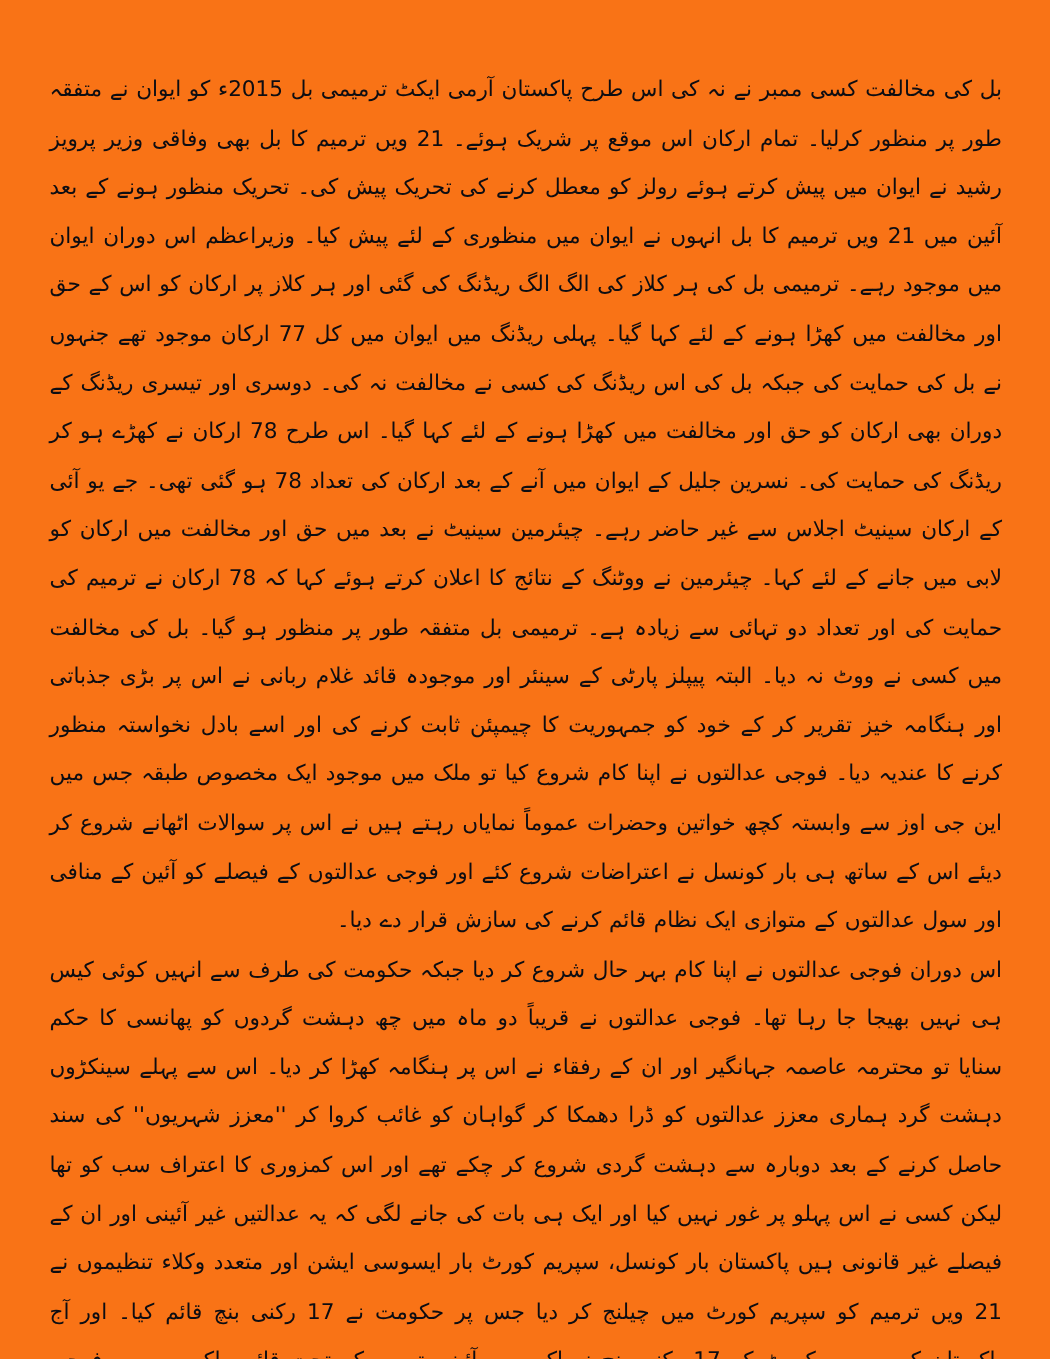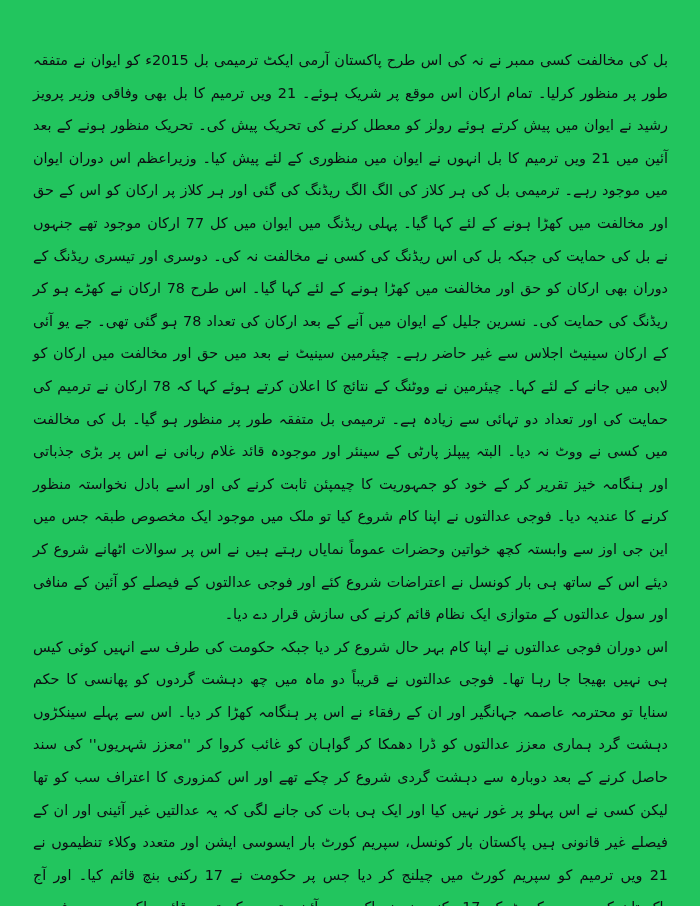--- a/index.html
+++ b/index.html
@@ -46,18 +46,18 @@
     margin-top: 0;
   }
   
   .para:last-child {
     text-align-last: right;
   }
 </style>
 </head>
 <body>
 
-<div id="page" style="background: #22c55e;">
+<div id="page" style="background: #f97316;">
   <div class="article" style="color: rgb(13, 13, 18);">
     <p class="para">بل کی مخالفت کسی ممبر نے نہ کی اس طرح پاکستان آرمی ایکٹ ترمیمی بل 2015ء کو ایوان نے متفقہ طور پر منظور کرلیا۔ تمام ارکان اس موقع پر شریک ہوئے۔ 21 ویں ترمیم کا بل بھی وفاقی وزیر پرویز رشید نے ایوان میں پیش کرتے ہوئے رولز کو معطل کرنے کی تحریک پیش کی۔ تحریک منظور ہونے کے بعد آئین میں 21 ویں ترمیم کا بل انہوں نے ایوان میں منظوری کے لئے پیش کیا۔ وزیراعظم اس دوران ایوان میں موجود رہے۔ ترمیمی بل کی ہر کلاز کی الگ الگ ریڈنگ کی گئی اور ہر کلاز پر ارکان کو اس کے حق اور مخالفت میں کھڑا ہونے کے لئے کہا گیا۔ پہلی ریڈنگ میں ایوان میں کل 77 ارکان موجود تھے جنہوں نے بل کی حمایت کی جبکہ بل کی اس ریڈنگ کی کسی نے مخالفت نہ کی۔ دوسری اور تیسری ریڈنگ کے دوران بھی ارکان کو حق اور مخالفت میں کھڑا ہونے کے لئے کہا گیا۔ اس طرح 78 ارکان نے کھڑے ہو کر ریڈنگ کی حمایت کی۔ نسرین جلیل کے ایوان میں آنے کے بعد ارکان کی تعداد 78 ہو گئی تھی۔ جے یو آئی کے ارکان سینیٹ اجلاس سے غیر حاضر رہے۔ چیئرمین سینیٹ نے بعد میں حق اور مخالفت میں ارکان کو لابی میں جانے کے لئے کہا۔ چیئرمین نے ووٹنگ کے نتائج کا اعلان کرتے ہوئے کہا کہ 78 ارکان نے ترمیم کی حمایت کی اور تعداد دو تہائی سے زیادہ ہے۔ ترمیمی بل متفقہ طور پر منظور ہو گیا۔ بل کی مخالفت میں کسی نے ووٹ نہ دیا۔ البتہ پیپلز پارٹی کے سینئر اور موجودہ قائد غلام ربانی نے اس پر بڑی جذباتی اور ہنگامہ خیز تقریر کر کے خود کو جمہوریت کا چیمپئن ثابت کرنے کی اور اسے بادل نخواستہ منظور کرنے کا عندیہ دیا۔ فوجی عدالتوں نے اپنا کام شروع کیا تو ملک میں موجود ایک مخصوص طبقہ جس میں این جی اوز سے وابستہ کچھ خواتین وحضرات عموماً نمایاں رہتے ہیں نے اس پر سوالات اٹھانے شروع کر دیئے اس کے ساتھ ہی بار کونسل نے اعتراضات شروع کئے اور فوجی عدالتوں کے فیصلے کو آئین کے منافی اور سول عدالتوں کے متوازی ایک نظام قائم کرنے کی سازش قرار دے دیا۔</p>
     <p class="para">اس دوران فوجی عدالتوں نے اپنا کام بہر حال شروع کر دیا جبکہ حکومت کی طرف سے انہیں کوئی کیس ہی نہیں بھیجا جا رہا تھا۔ فوجی عدالتوں نے قریباً دو ماہ میں چھ دہشت گردوں کو پھانسی کا حکم سنایا تو محترمہ عاصمہ جہانگیر اور ان کے رفقاء نے اس پر ہنگامہ کھڑا کر دیا۔ اس سے پہلے سینکڑوں دہشت گرد ہماری معزز عدالتوں کو ڈرا دھمکا کر گواہان کو غائب کروا کر ''معزز شہریوں'' کی سند حاصل کرنے کے بعد دوبارہ سے دہشت گردی شروع کر چکے تھے اور اس کمزوری کا اعتراف سب کو تھا لیکن کسی نے اس پہلو پر غور نہیں کیا اور ایک ہی بات کی جانے لگی کہ یہ عدالتیں غیر آئینی اور ان کے فیصلے غیر قانونی ہیں پاکستان بار کونسل، سپریم کورٹ بار ایسوسی ایشن اور متعدد وکلاء تنظیموں نے 21 ویں ترمیم کو سپریم کورٹ میں چیلنج کر دیا جس پر حکومت نے 17 رکنی بنچ قائم کیا۔ اور آج پاکستان کی سپریم کورٹ کے 17 رکنی بنچ نے اکیسویں آئینی ترمیم کے تحت قائم ملک بھر میں فوجی عدالتوں کے اختیارات بڑھانے کے خلاف دائر تمام درخواستیں مسترد کر دی ہیں۔ بدھ کو چیف جسٹس ناصر الملک کی سربراہی میں سپریم کورٹ کے 17 رکنی بنچ نے اکیسویں آئینی ترمیم کے تحت ملک بھر میں فوجی عدالتوں کے قیام سے متعلق دائر درخواستوں پر فیصلہ سناتے ہوئے ان درخواستوں کو کثرت رائے سے مسترد کر دیا۔ 11 ججوں نے فوجی عدالتوں کے حق میں اور چھ نے مخالفت میں فیصلہ دیا۔ درخواست گزاروں کا اس مقدمے میں موقف تھا کہ فوجی عدالتیں عام شہریوں کے خلاف سماعت کرنے کا حق نہیں رکھتیں، لہٰذا انہیں اس سے روکا جائے۔ انہوں نے اس فیصلے کے بعد کہا ہے کہ وہ اس کے خلاف نظرثانی کی اپیل دائر کریں گے۔ واضح رہے کہ فوجی عدالتوں نے شدت پسندی کے مقدمات</p>
   </div>
 </div>
 
 </body></html>

